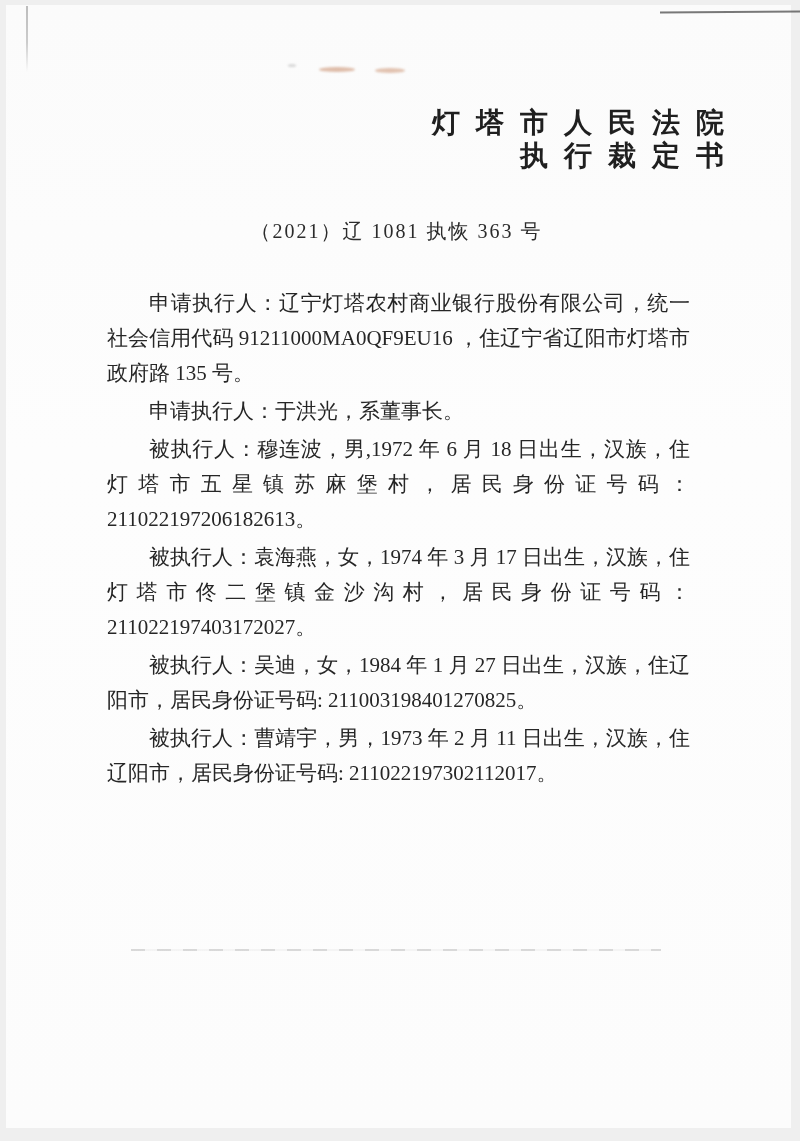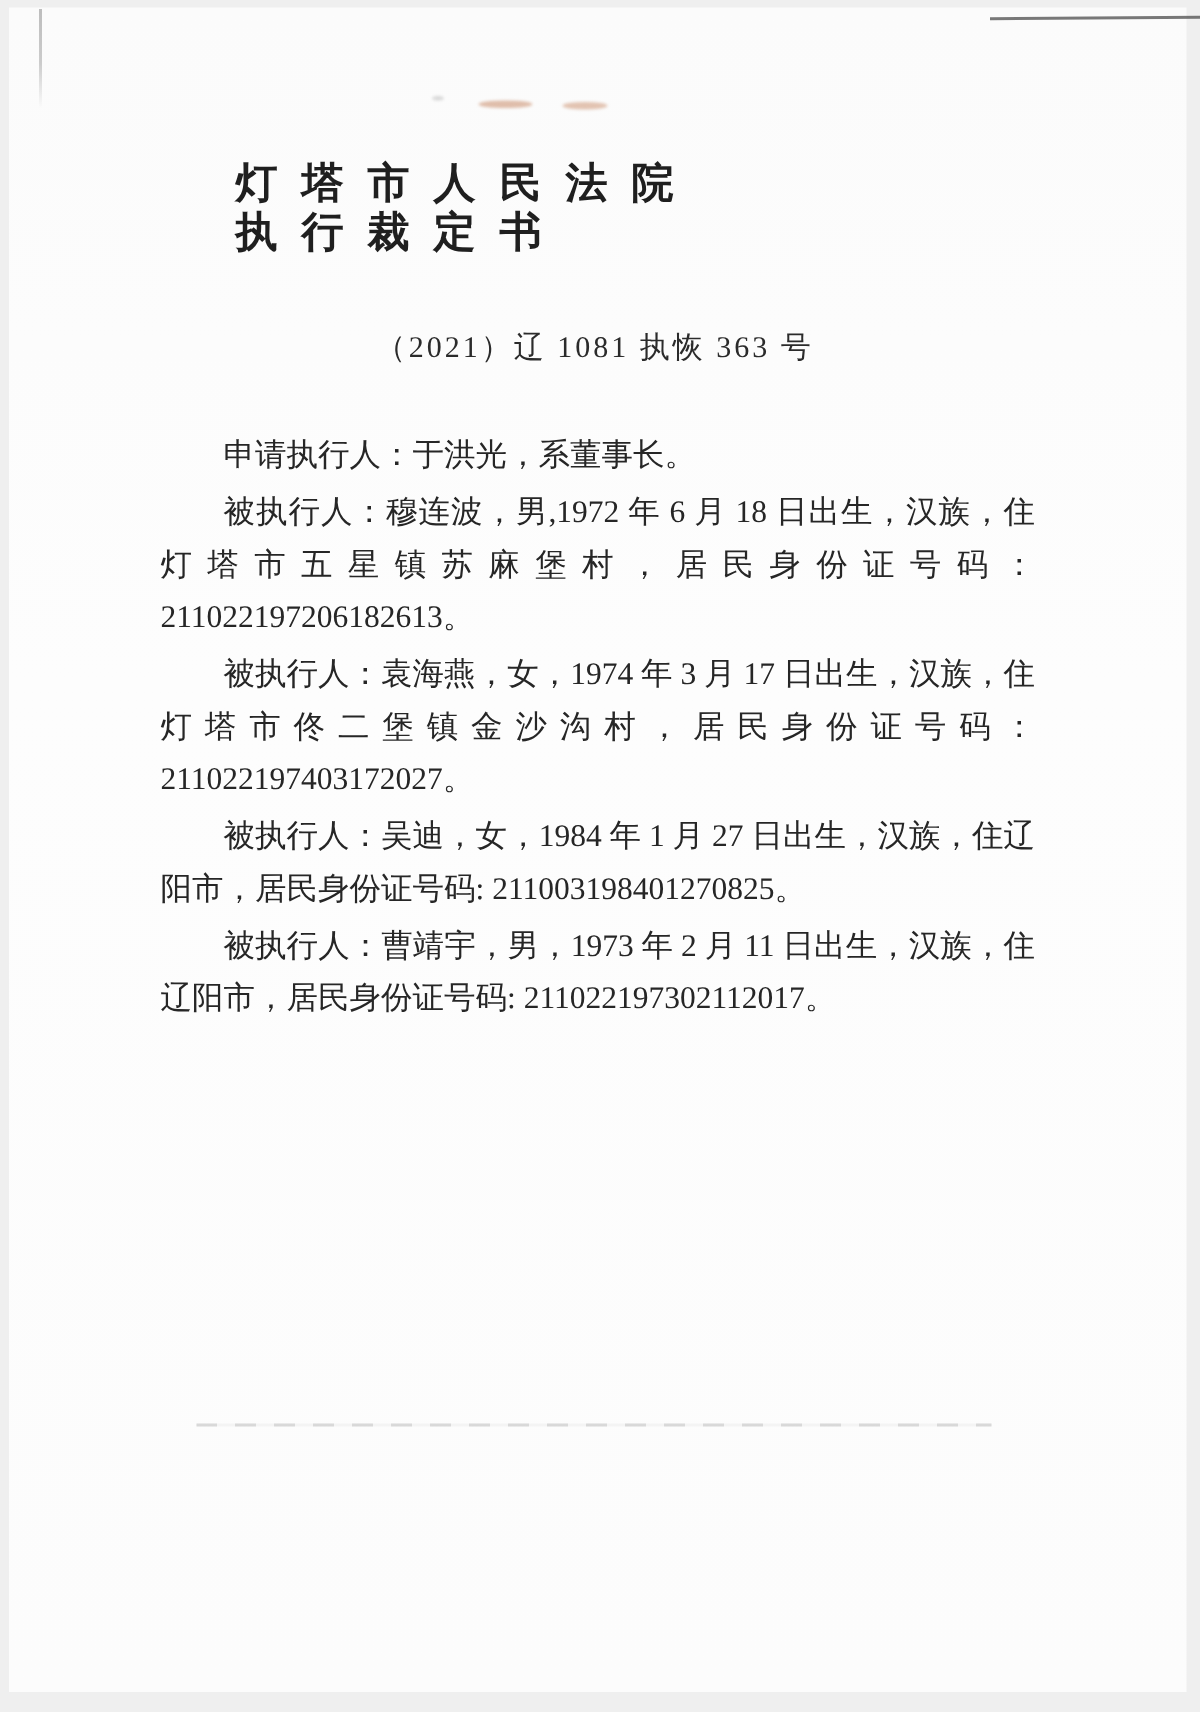--- a/index.html
+++ b/index.html
@@ -38,21 +38,21 @@
     background: rgba(150,150,150,.35); border-radius: 50%; filter: blur(1px);
   }
   .art-fold-line {
     position: absolute; left: 125px; top: 944px; width: 530px; height: 2px;
     background: repeating-linear-gradient(90deg, rgba(150,150,150,.35) 0 14px, rgba(150,150,150,.08) 14px 26px);
     filter: blur(.4px);
   }
   
   .title-block {
     position: absolute; left: 101px; top: 100px; width: 583px;
-    text-align: left;
+    text-align: right;
     transform: translateX(50px);
     color: #1f1f1f;
     font-weight: bold;
   }
   .title-line1 {
     font-size: 28px; line-height: 35px; letter-spacing: 16px;
   }
   .title-line2 {
     font-size: 28px; line-height: 35px; letter-spacing: 16px; font-family: Liberation Mono, monospace;
   }
@@ -86,20 +86,21 @@
   <div class="art-fold-line"></div>
 
   <div class="title-block">
     <div class="title-line1">灯塔市人民法院</div>
     <div class="title-line2">执行裁定书</div>
   </div>
 
   <div class="case-number">（2021）辽 1081 执恢 363 号</div>
 
   <div class="doc-body">
+    <p>申请执行人：辽宁灯塔农村商业银行股份有限公司，统一社会信用代码 91211000MA0QF9EU16 ，住辽宁省辽阳市灯塔市政府路 135 号。</p>
     <p>申请执行人：于洪光，系董事长。</p>
     <p>被执行人：穆连波，男,1972 年 6 月 18 日出生，汉族，住灯塔市五星镇苏麻堡村，居民身份证号码：211022197206182613。</p>
     <p>被执行人：袁海燕，女，1974 年 3 月 17 日出生，汉族，住灯塔市佟二堡镇金沙沟村，居民身份证号码：211022197403172027。</p>
     <p>被执行人：吴迪，女，1984 年 1 月 27 日出生，汉族，住辽阳市，居民身份证号码: 211003198401270825。</p>
     <p>被执行人：曹靖宇，男，1973 年 2 月 11 日出生，汉族，住辽阳市，居民身份证号码: 211022197302112017。</p>
   </div>
 
 </div>
 
 </body></html>

